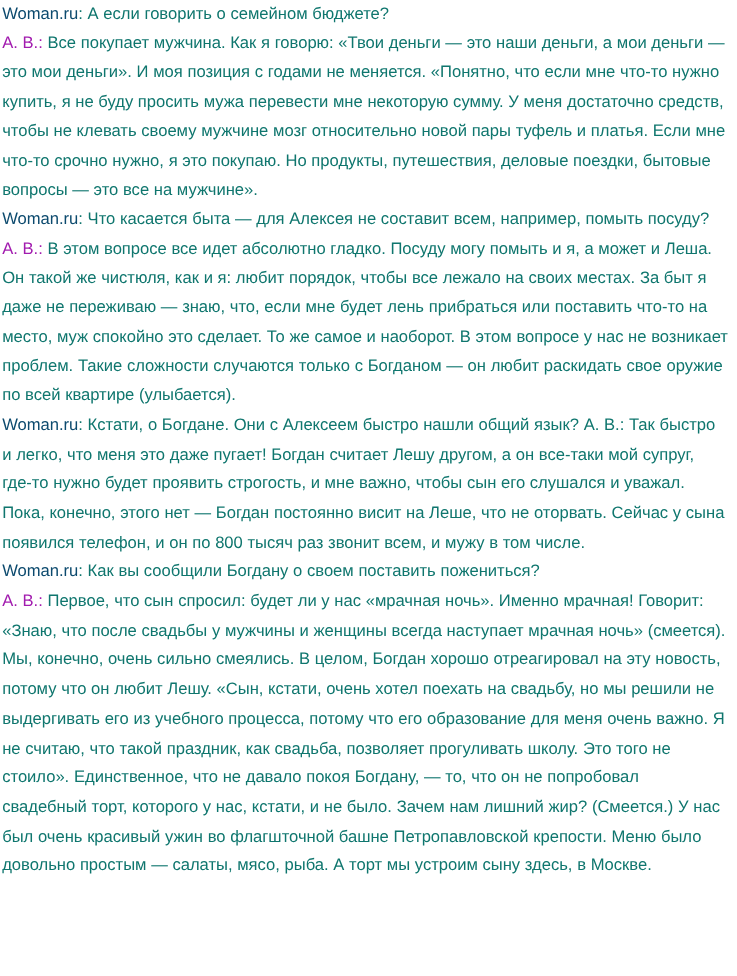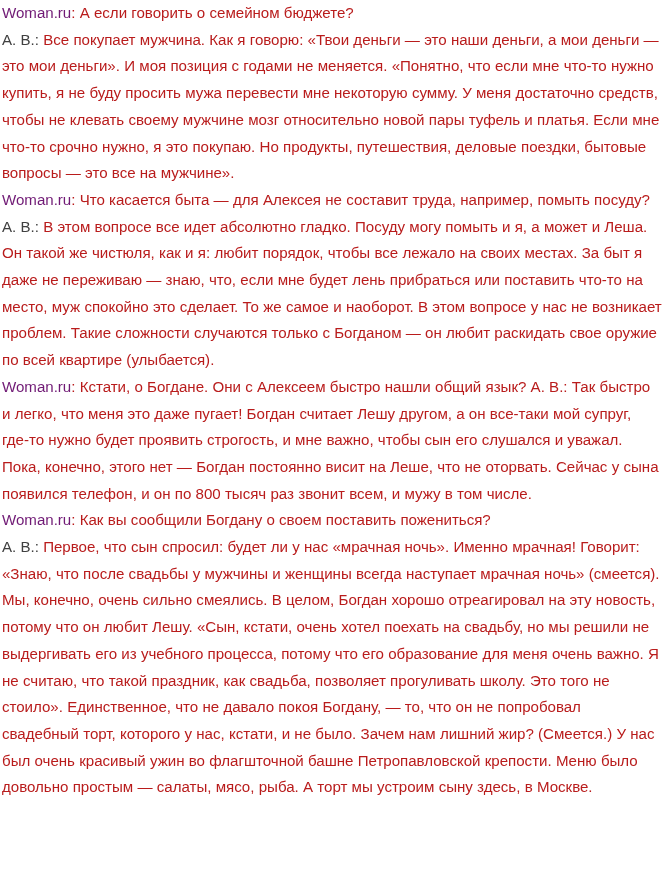--- a/index.html
+++ b/index.html
@@ -24,46 +24,46 @@
     padding: 0;
     font-size: 15.1px;
     line-height: 26.7px;
     color: #1c1c1c;
     text-align: left;
     letter-spacing: -0.02px;
     word-spacing: 0.1px;
     -webkit-font-smoothing: antialiased;
   }
   .src-link {
-    color: #701a75;
+    color: #0c4a6e;
     text-decoration: none;
     cursor: pointer;
   }
   .speaker {
-    color: #404040;
+    color: #a21caf;
   }
   .body-text {
-    color: #b91c1c;
+    color: #0f766e;
   }
   .qa-block + .qa-block {
     margin-top: 0;
   }
 </style>
 </head>
 <body>
 
 <div id="article">
 
   <p class="qa-block">
     <a class="src-link" href="#">Woman.ru</a><span class="body-text">: А если говорить о семейном бюджете?</span><br>
     <span class="speaker">A. B.: </span><span class="body-text">Все покупает мужчина. Как я говорю: «Твои деньги — это наши деньги, а мои деньги — это мои деньги». И моя позиция с годами не меняется. «Понятно, что если мне что-то нужно купить, я не буду просить мужа перевести мне некоторую сумму. У меня достаточно средств, чтобы не клевать своему мужчине мозг относительно новой пары туфель и платья. Если мне что-то срочно нужно, я это покупаю. Но продукты, путешествия, деловые поездки, бытовые вопросы — это все на мужчине».</span>
   </p>
 
   <p class="qa-block">
-    <a class="src-link" href="#">Woman.ru</a><span class="body-text">: Что касается быта — для Алексея не составит труда, например, помыть посуду?</span><br>
+    <a class="src-link" href="#">Woman.ru</a><span class="body-text">: Что касается быта — для Алексея не составит всем, например, помыть посуду?</span><br>
     <span class="speaker">A. B.: </span><span class="body-text">В этом вопросе все идет абсолютно гладко. Посуду могу помыть и я, а может и Леша. Он такой же чистюля, как и я: любит порядок, чтобы все лежало на своих местах. За быт я даже не переживаю — знаю, что, если мне будет лень прибраться или поставить что-то на место, муж спокойно это сделает. То же самое и наоборот. В этом вопросе у нас не возникает проблем. Такие сложности случаются только с Богданом — он любит раскидать свое оружие по всей квартире (улыбается).</span>
   </p>
 
   <p class="qa-block">
     <a class="src-link" href="#">Woman.ru</a><span class="body-text">: Кстати, о Богдане. Они с Алексеем быстро нашли общий язык? A. B.: Так быстро и легко, что меня это даже пугает! Богдан считает Лешу другом, а он все-таки мой супруг, где-то нужно будет проявить строгость, и мне важно, чтобы сын его слушался и уважал. Пока, конечно, этого нет — Богдан постоянно висит на Леше, что не оторвать. Сейчас у сына появился телефон, и он по 800 тысяч раз звонит всем, и мужу в том числе.</span>
   </p>
 
   <p class="qa-block">
     <a class="src-link" href="#">Woman.ru</a><span class="body-text">: Как вы сообщили Богдану о своем поставить пожениться?</span><br>
     <span class="speaker">A. B.: </span><span class="body-text">Первое, что сын спросил: будет ли у нас «мрачная ночь». Именно мрачная! Говорит: «Знаю, что после свадьбы у мужчины и женщины всегда наступает мрачная ночь» (смеется). Мы, конечно, очень сильно смеялись. В целом, Богдан хорошо отреагировал на эту новость, потому что он любит Лешу. «Сын, кстати, очень хотел поехать на свадьбу, но мы решили не выдергивать его из учебного процесса, потому что его образование для меня очень важно. Я не считаю, что такой праздник, как свадьба, позволяет прогуливать школу. Это того не стоило». Единственное, что не давало покоя Богдану, — то, что он не попробовал свадебный торт, которого у нас, кстати, и не было. Зачем нам лишний жир? (Смеется.) У нас был очень красивый ужин во флагшточной башне Петропавловской крепости. Меню было довольно простым — салаты, мясо, рыба. А торт мы устроим сыну здесь, в Москве.</span>

